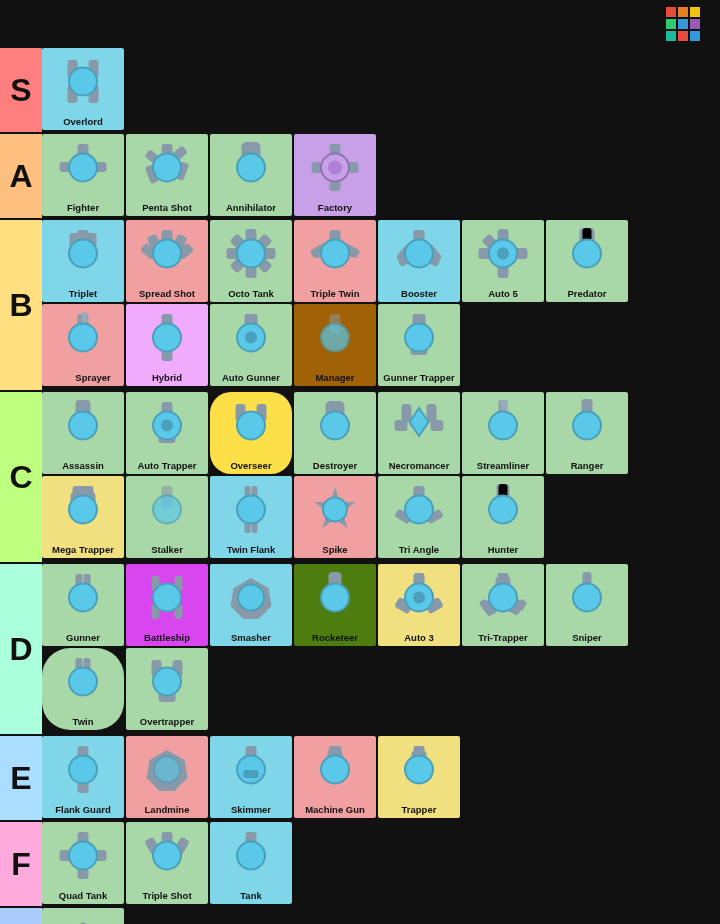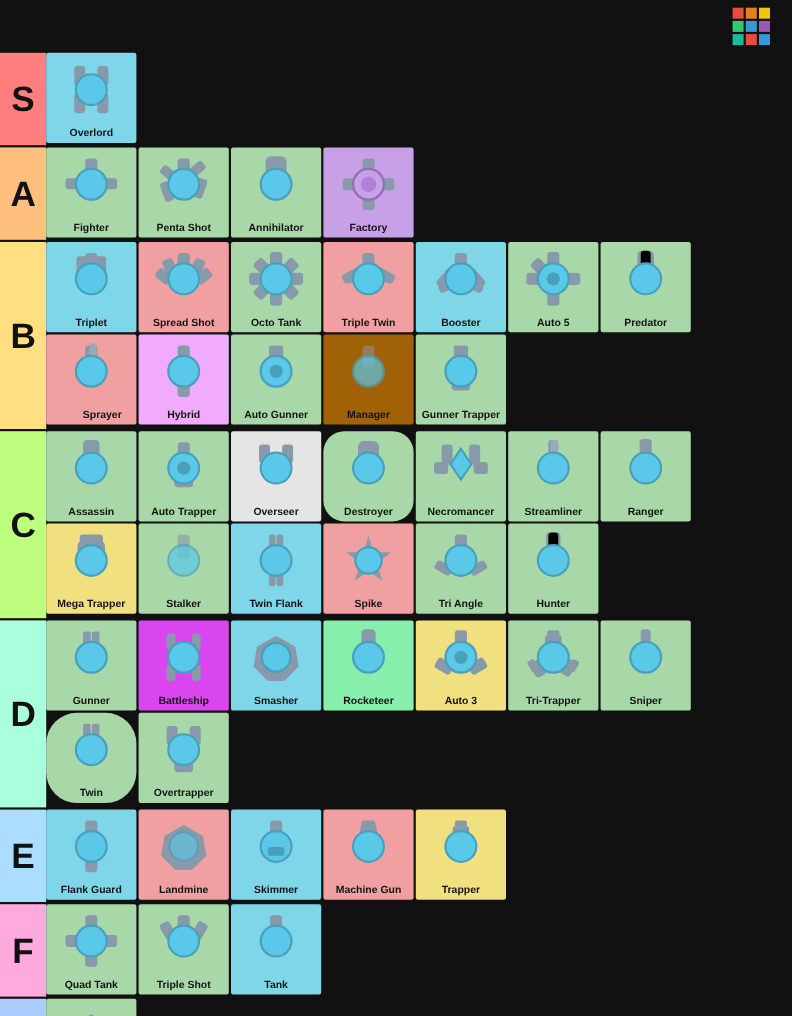--- a/index.html
+++ b/index.html
@@ -327,29 +327,29 @@
           </div>
           <div class="tank-item" style="background: rgb(168, 216, 168);">
             <div style="position: absolute; top: 6px; left: 50%; transform: translateX(-50%); width: 55px; height: 50px;"><svg viewBox="0 0 55 55" xmlns="http://www.w3.org/2000/svg">
       <rect x="22" y="4" width="11" height="18" rx="3" fill="#8899aa"></rect>
       <rect x="19" y="35" width="17" height="10" rx="3" fill="#8899aa"></rect>
       <circle cx="27.5" cy="27.5" r="14" fill="#5ac8e8" stroke="#4aa0bb" stroke-width="2"></circle>
       <circle cx="27.5" cy="27.5" r="6" fill="#4aa0bb"></circle>
     </svg></div>
             <div class="tank-label">Auto Trapper</div>
           </div>
-          <div class="tank-item" style="background: #e5e5e5;">
+          <div class="tank-item" style="background: #fde047; border-radius: 21px;">
             <div style="position: absolute; top: 6px; left: 50%; transform: translateX(-50%); width: 55px; height: 50px;"><svg viewBox="0 0 55 55" xmlns="http://www.w3.org/2000/svg">
       <rect x="12" y="6" width="10" height="17" rx="3" fill="#8899aa"></rect>
       <rect x="33" y="6" width="10" height="17" rx="3" fill="#8899aa"></rect>
       <circle cx="27.5" cy="27.5" r="14" fill="#5ac8e8" stroke="#4aa0bb" stroke-width="2"></circle>
     </svg></div>
             <div class="tank-label">Overseer</div>
           </div>
-          <div class="tank-item" style="background: rgb(168, 216, 168); border-radius: 19px;">
+          <div class="tank-item" style="background: rgb(168, 216, 168);">
             <div style="position: absolute; top: 6px; left: 50%; transform: translateX(-50%); width: 55px; height: 50px;"><svg viewBox="0 0 55 55" xmlns="http://www.w3.org/2000/svg">
       <rect x="18" y="3" width="19" height="21" rx="5" fill="#8899aa"></rect>
       <circle cx="27.5" cy="27.5" r="14" fill="#5ac8e8" stroke="#4aa0bb" stroke-width="2"></circle>
     </svg></div>
             <div class="tank-label">Destroyer</div>
           </div>
           <div class="tank-item" style="background: rgb(168, 216, 168);">
             <div style="position: absolute; top: 6px; left: 50%; transform: translateX(-50%); width: 55px; height: 50px;"><svg viewBox="0 0 55 55" xmlns="http://www.w3.org/2000/svg">
       <rect x="10" y="6" width="10" height="18" rx="3" fill="#8899aa"></rect>
       <rect x="35" y="6" width="10" height="18" rx="3" fill="#8899aa"></rect>
@@ -452,21 +452,21 @@
     </svg></div>
             <div class="tank-label">Battleship</div>
           </div>
           <div class="tank-item" style="background: rgb(127, 214, 232);">
             <div style="position: absolute; top: 6px; left: 50%; transform: translateX(-50%); width: 55px; height: 50px;"><svg viewBox="0 0 55 55" xmlns="http://www.w3.org/2000/svg">
       <polygon points="27.5,8 45,18 48,36 35,49 20,49 7,36 10,18" fill="#8899aa"></polygon>
       <circle cx="27.5" cy="27.5" r="13" fill="#5ac8e8" stroke="#4aa0bb" stroke-width="2"></circle>
     </svg></div>
             <div class="tank-label">Smasher</div>
           </div>
-          <div class="tank-item" style="background: #86efac;">
+          <div class="tank-item" style="background: #4d7c0f;">
             <div style="position: absolute; top: 6px; left: 50%; transform: translateX(-50%); width: 55px; height: 50px;"><svg viewBox="0 0 55 55" xmlns="http://www.w3.org/2000/svg">
       <rect x="21" y="2" width="13" height="22" rx="4" fill="#8899aa"></rect>
       <circle cx="27.5" cy="27.5" r="14" fill="#5ac8e8" stroke="#4aa0bb" stroke-width="2"></circle>
     </svg></div>
             <div class="tank-label">Rocketeer</div>
           </div>
           <div class="tank-item" style="background: rgb(240, 224, 128);">
             <div style="position: absolute; top: 6px; left: 50%; transform: translateX(-50%); width: 55px; height: 50px;"><svg viewBox="0 0 55 55" xmlns="http://www.w3.org/2000/svg">
       <rect x="22" y="3" width="11" height="16" rx="3" fill="#8899aa"></rect>
       <rect x="4" y="30" width="16" height="11" rx="3" fill="#8899aa" transform="rotate(30 12 36)"></rect>

